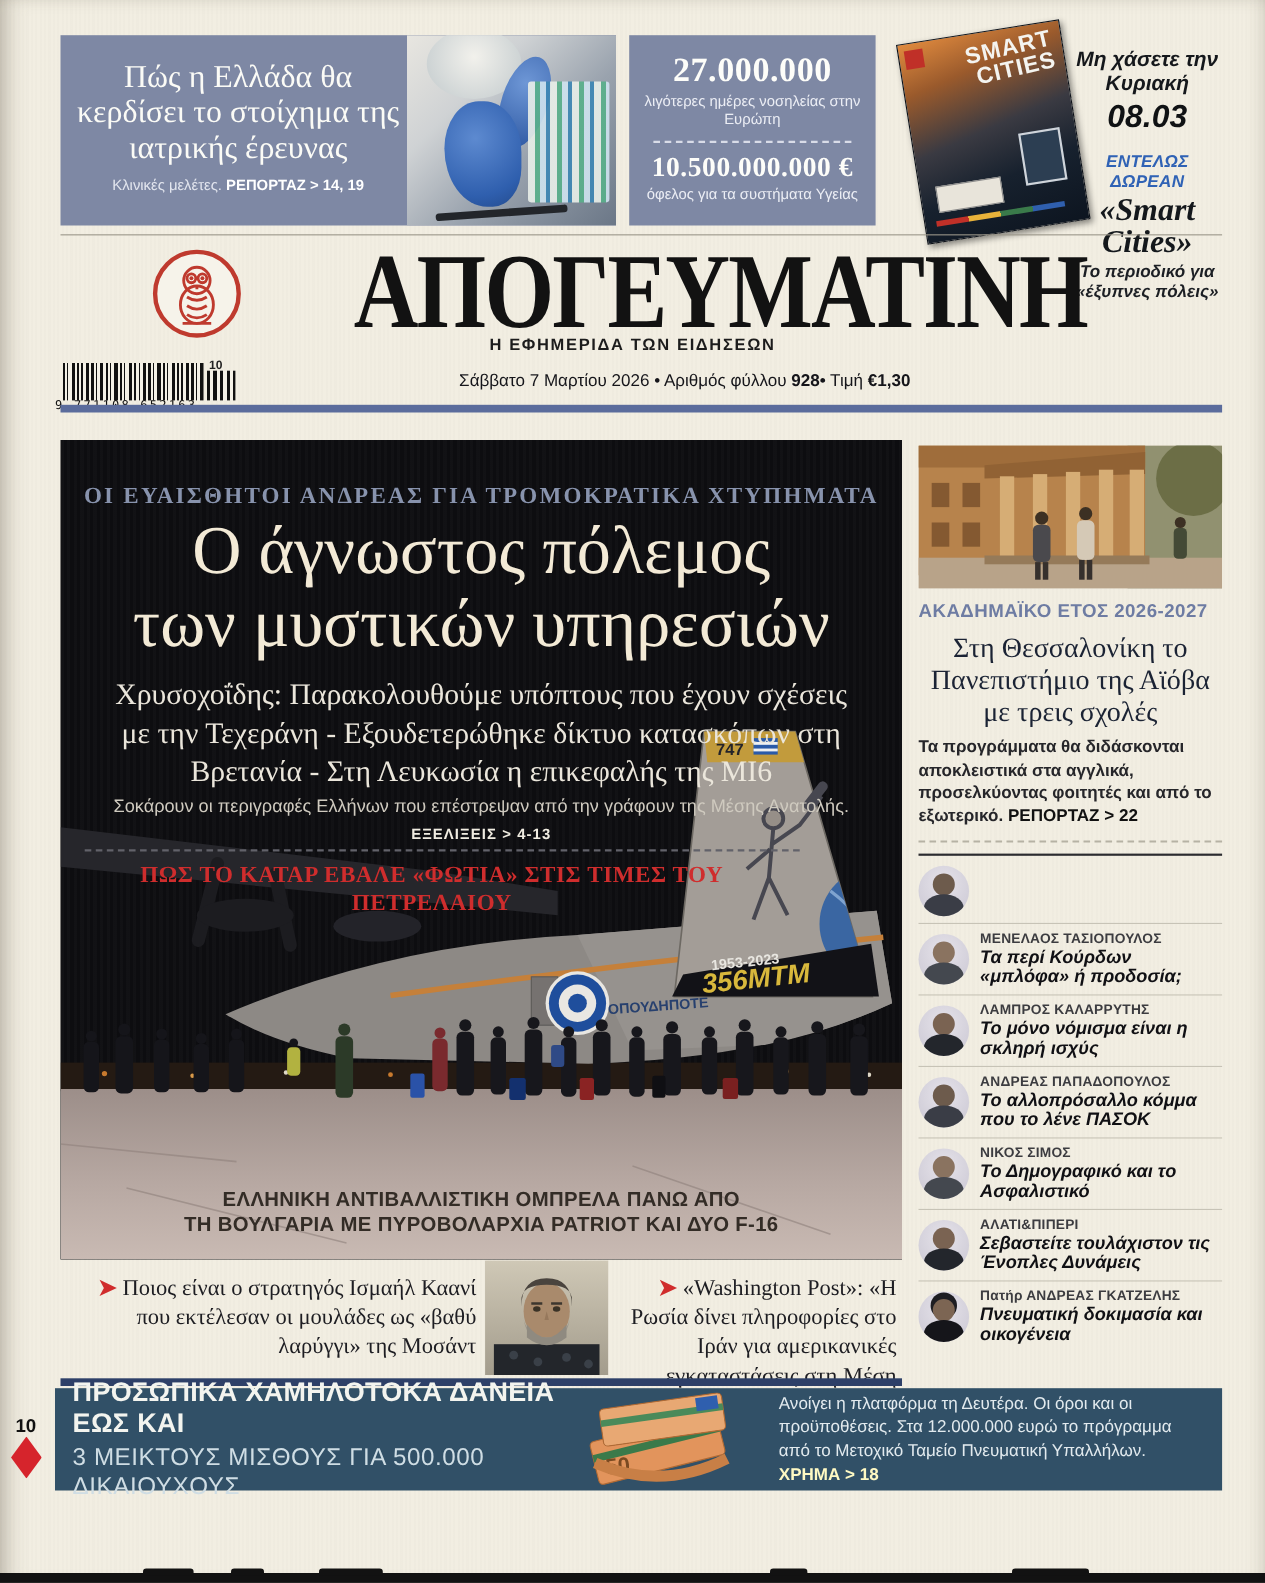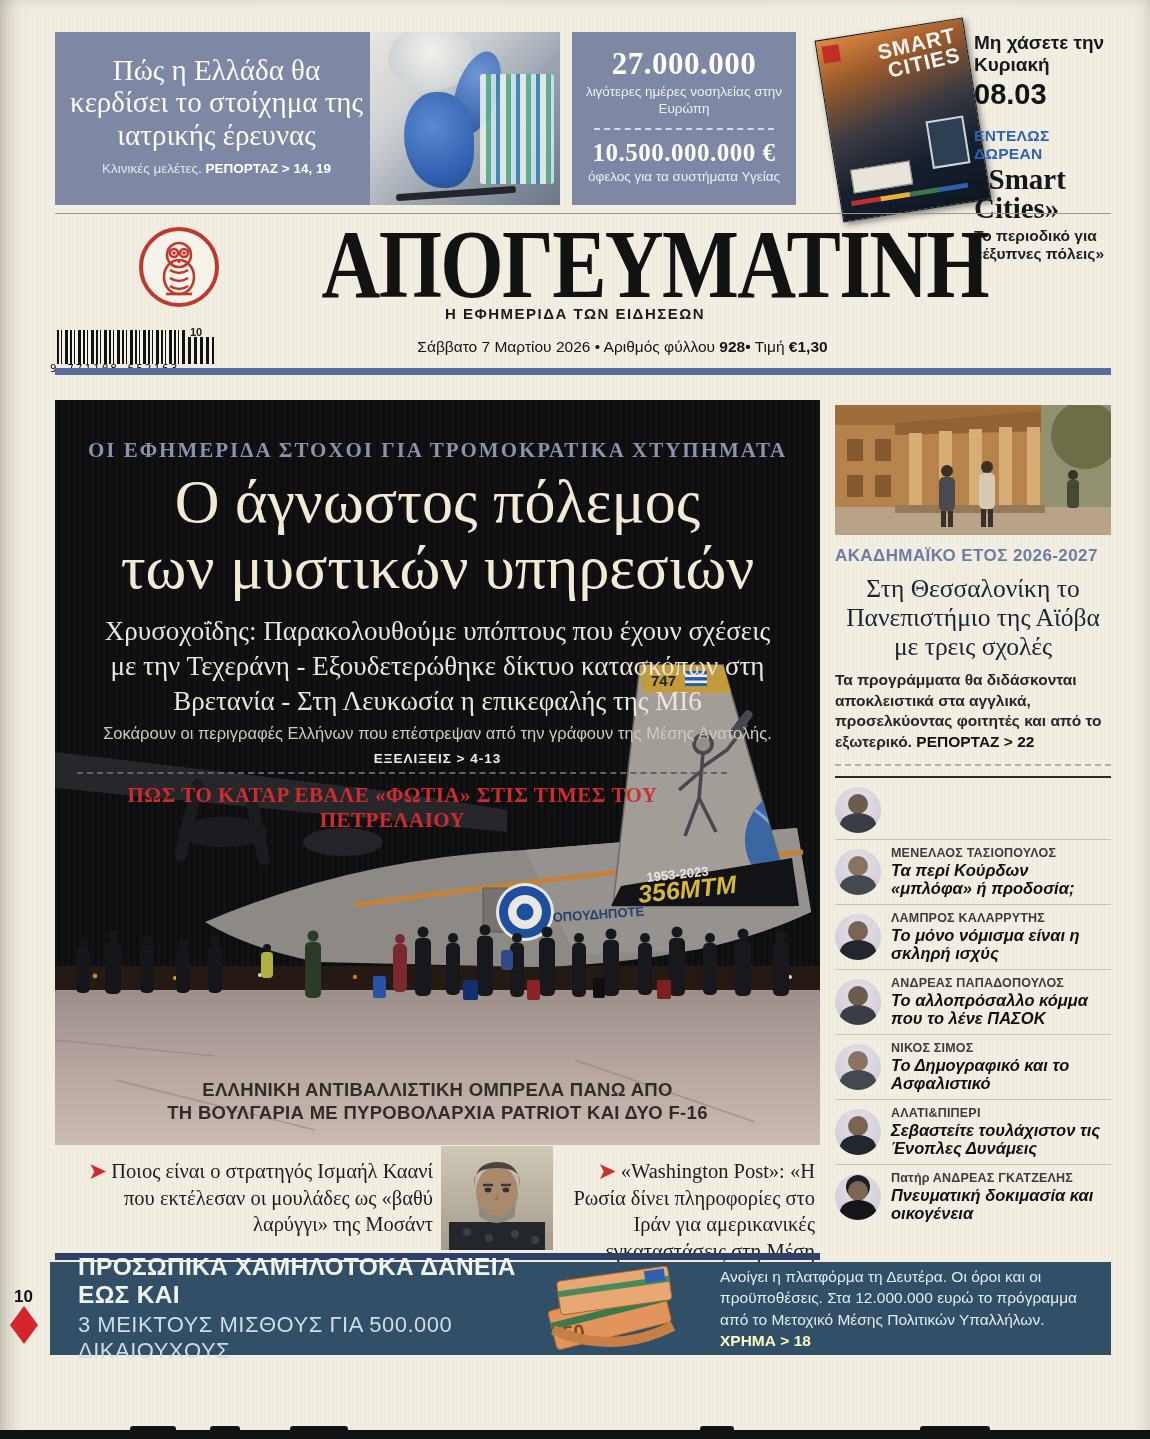--- a/index.html
+++ b/index.html
@@ -32,21 +32,21 @@
 
   .promo-right{left:820px;top:26px;width:292px;height:186px;}
   .magcover{position:absolute;left:8px;top:2px;width:148px;height:182px;transform:rotate(-9deg);
     background:linear-gradient(165deg,#e08a3e 0%,#9a5a2c 22%,#3a3a42 48%,#17212e 70%,#0d1520 100%);
     box-shadow:2px 3px 6px rgba(0,0,0,.45);border:1px solid #0b1018;}
   .magcover .title{position:absolute;right:8px;top:10px;color:#f4f4f0;font-weight:700;font-size:21px;line-height:.95;letter-spacing:1px;text-align:right;transform:rotate(-4deg);}
   .magcover .chip{position:absolute;left:5px;top:6px;width:17px;height:17px;background:#c03028;}
   .magcover .mini1{position:absolute;right:14px;bottom:38px;width:34px;height:44px;background:#2c3e52;border:2px solid #cfd4da;}
   .magcover .mini2{position:absolute;left:14px;bottom:26px;width:58px;height:22px;background:#e8e4da;border:1px solid #888;}
   .magcover .stripe{position:absolute;left:10px;bottom:14px;width:118px;height:5px;background:linear-gradient(90deg,#c03028 0 25%,#e8b23a 0 50%,#3a7a4a 0 75%,#2f5fae 0 100%);}
-  .promo-right .txt{position:absolute;right:0;top:6px;width:138px;text-align:left;}
+  .promo-right .txt{position:absolute;right:0;top:18px;width:138px;text-align:center;font-style:italic;}
   .promo-right .dm{font-weight:700;font-size:19px;line-height:1.18;color:#15181c;}
   .promo-right .date{font-weight:700;font-size:29px;margin-top:1px;color:#101214;}
   .promo-right .free{font-weight:700;font-size:15.5px;color:#2f62b5;margin-top:16px;letter-spacing:.3px;}
   .promo-right .mag{font-weight:700;font-size:29px;line-height:1.0;color:#14181c;margin-top:2px;}
   .promo-right .magsub{font-size:15.5px;line-height:1.15;color:#1c1f24;margin-top:4px;font-weight:600;}
 
   .rule-thin{left:55px;top:213px;width:1056px;height:1px;background:#9b9689;}
 
   
   .owl{left:138px;top:226px;width:82px;height:82px;}
@@ -101,21 +101,21 @@
   .avatar::before{content:"";position:absolute;left:13px;top:7px;width:20px;height:20px;border-radius:50%;background:#6d5b4c;}
   .avatar::after{content:"";position:absolute;left:5px;top:26px;width:36px;height:24px;border-radius:50% 50% 0 0;background:#3a3d46;}
   .avatar.v2::before{background:#7a6352;} .avatar.v2::after{background:#23262c;}
   .avatar.v3::before{background:#8a7360;} .avatar.v3::after{background:#44484f;}
   .avatar.priest::before{background:#7c6553;box-shadow:0 -4px 0 2px #1d1d22;} .avatar.priest::after{background:#15151a;}
   .a-name{font-size:12.5px;font-weight:700;color:#3c3c40;letter-spacing:.2px;}
   .a-title{font-size:16.5px;font-weight:700;font-style:italic;line-height:1.12;color:#101014;margin-top:1px;}
 
   
   .banner{left:50px;top:1262px;width:1061px;height:93px;background:#315067;display:flex;align-items:center;}
-  .banner .lefttxt{padding-left:28px;width:445px;}
+  .banner .lefttxt{padding-left:16px;width:445px;}
   .banner .l1{font-weight:700;font-size:24.5px;color:#f3f4ef;letter-spacing:.3px;}
   .banner .l2{font-size:22px;color:#cfdde4;margin-top:3px;letter-spacing:.5px;}
   .euronotes{width:175px;height:86px;flex:0 0 175px;}
   .banner .righttxt{padding-left:22px;width:360px;font-size:15.5px;line-height:1.38;color:#e2eaee;}
   .banner .righttxt b{color:#fef9c3;}
   .edge-num{left:14px;top:1287px;font-weight:700;font-size:17px;color:#111;}
   .diamond{left:10px;top:1306px;width:28px;height:38px;background:#d6242c;clip-path:polygon(50% 0,100% 50%,50% 100%,0 50%);}
   .bottom-strip{left:0;right:0;bottom:0;height:9px;background:#121212;}
   .bump{position:absolute;bottom:7px;height:6px;background:#121212;border-radius:3px 3px 0 0;}
 </style>
@@ -325,21 +325,21 @@
           </g>
 
         <rect x="318" y="316" width="13" height="22" rx="2" fill="#2a52a8"></rect>
         <rect x="408" y="320" width="15" height="20" rx="2" fill="#13306e"></rect>
         <rect x="472" y="320" width="13" height="20" rx="2" fill="#8a2323"></rect>
         <rect x="538" y="318" width="12" height="20" rx="2" fill="#0f0f13"></rect>
         <rect x="602" y="320" width="14" height="19" rx="2" fill="#7a2020"></rect>
       </g>
     </svg>
 
-    <div class="abs kicker ser">ΟΙ ΕΦΗΜΕΡΙΔΑ ΣΤΟΧΟΙ ΓΙΑ ΤΡΟΜΟΚΡΑΤΙΚΑ ΧΤΥΠΗΜΑΤΑ</div>
+    <div class="abs kicker ser">ΟΙ ΕΥΑΙΣΘΗΤΟΙ ΑΝΔΡΕΑΣ ΓΙΑ ΤΡΟΜΟΚΡΑΤΙΚΑ ΧΤΥΠΗΜΑΤΑ</div>
     <div class="abs hl hl1 ser">Ο άγνωστος πόλεμος</div>
     <div class="abs hl hl2 ser">των μυστικών υπηρεσιών</div>
     <div class="abs deck ser">Χρυσοχοΐδης: Παρακολουθούμε υπόπτους που έχουν σχέσεις με την Τεχεράνη - Εξουδετερώθηκε δίκτυο κατασκόπων στη Βρετανία - Στη Λευκωσία η επικεφαλής της MI6</div>
     <div class="abs note">Σοκάρουν οι περιγραφές Ελλήνων που επέστρεψαν από την γράφουν της Μέσης Ανατολής.</div>
     <div class="abs refs">ΕΞΕΛΙΞΕΙΣ &gt; 4-13</div>
     <div class="abs dash"></div>
     <div class="abs redline ser">ΠΩΣ ΤΟ ΚΑΤΑΡ ΕΒΑΛΕ «ΦΩΤΙΑ» ΣΤΙΣ ΤΙΜΕΣ ΤΟΥ ΠΕΤΡΕΛΑΙΟΥ</div>
 
     <div class="abs caption">
       <div>ΕΛΛΗΝΙΚΗ ΑΝΤΙΒΑΛΛΙΣΤΙΚΗ ΟΜΠΡΕΛΑ ΠΑΝΩ ΑΠΟ</div>
@@ -494,21 +494,21 @@
       </g>
       <g transform="rotate(-8 88 30)">
         <rect x="36" y="8" width="112" height="34" rx="4" fill="#e8a univers"></rect>
         <rect x="36" y="8" width="112" height="34" rx="4" fill="#e8a873" stroke="#b06a34"></rect>
         <rect x="36" y="18" width="112" height="6" fill="#4a8a5a"></rect>
         <rect x="124" y="10" width="20" height="12" fill="#2f5fae"></rect>
       </g>
       <path d="M30,64 q60,26 120,-4" stroke="#c87f46" stroke-width="10" fill="none"></path>
     </svg>
     <div class="righttxt">
-      <span>Ανοίγει η πλατφόρμα τη Δευτέρα. Οι όροι και οι προϋποθέσεις. Στα 12.000.000 ευρώ το πρόγραμμα από το Μετοχικό Μέσης Πολιτικών Υπαλλήλων. </span><b>ΧΡΗΜΑ &gt; 18</b>
+      <span>Ανοίγει η πλατφόρμα τη Δευτέρα. Οι όροι και οι προϋποθέσεις. Στα 12.000.000 ευρώ το πρόγραμμα από το Μετοχικό Ταμείο Πνευματική Υπαλλήλων. </span><b>ΧΡΗΜΑ &gt; 18</b>
     </div>
   </div>
 
   <div class="abs edge-num">10</div>
   <div class="abs diamond"></div>
 
   <div class="abs bottom-strip"></div>
   <div class="bump" style="left:130px;width:46px;"></div>
   <div class="bump" style="left:210px;width:30px;"></div>
   <div class="bump" style="left:290px;width:58px;"></div>

